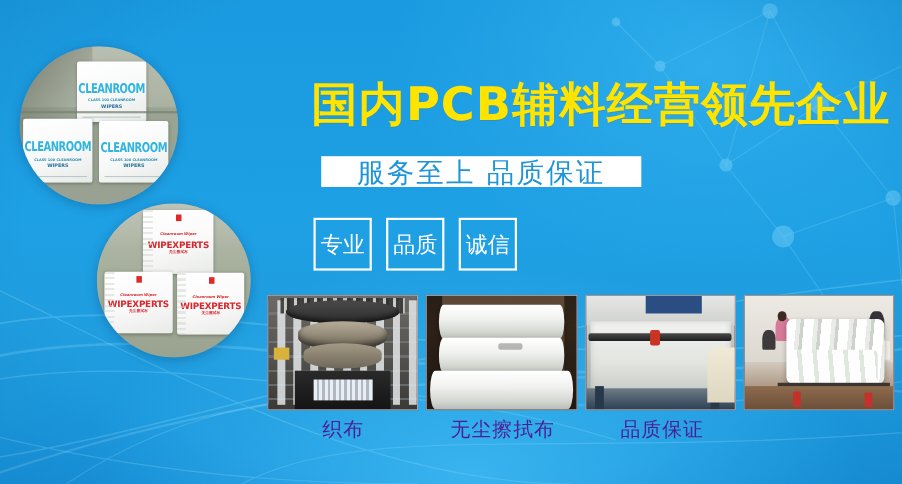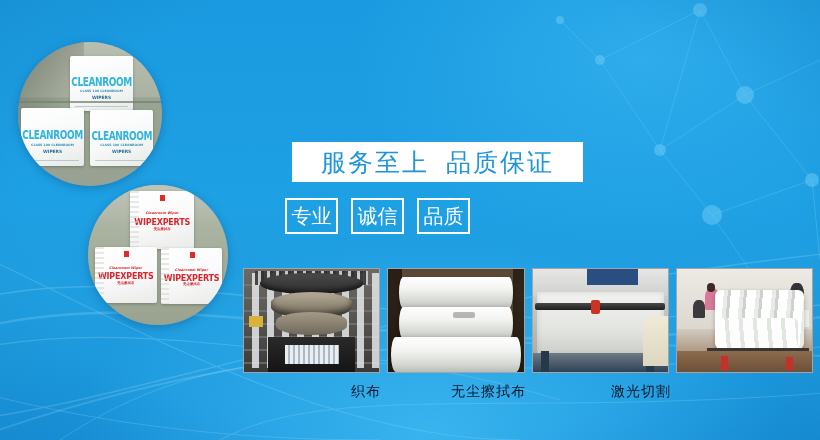--- a/index.html
+++ b/index.html
@@ -115,38 +115,38 @@
     font-size:42px; font-weight:bold;
     color:#ffe400;
     letter-spacing:1px;
     line-height:1;
     white-space:nowrap;
     text-shadow:0 1px 0 rgba(120,90,0,0.18);
   }
 
   .subtitle-box {
     position:absolute; left:292px; top:142px;
-    width:291px; height:40px;
+    width:291px; height:28px;
     background:#ffffff;
-    display:flex; align-items:center; justify-content:center;font-family:Liberation Mono, monospace;
+    display:flex; align-items:center; justify-content:center;
   }
   .subtitle-text {
     color:#1e95d8;
     font-size:25px;
     letter-spacing:2px;
     white-space:nowrap;
   }
 
   
   .badges {
     position:absolute; left:285px; top:198px;
     display:flex; gap:13px;
   }
   .badge {
-    width:53px; height:36px;
+    width:53px; height:48px;
     border:2px solid #ffffff;
     display:flex; align-items:center; justify-content:center;
     color:#ffffff;
     font-size:20px;
     letter-spacing:0px;
     white-space:nowrap;
   }
 
   
   .photo-strip {
@@ -279,23 +279,23 @@
   .ph-pack .deskw { position:absolute; right:2%; top:40%; width:16%; height:16%; background:#f2efe8; }
 
   
   .captions {
     position:absolute; left:243px; top:378px;
     width:570px; height:26px;
     display:flex; gap:7px;
   }
   .caption {
     width:138px;
-    text-align:right;
-    color:#0f172a;
-    font-size:14px;
+    text-align:center;
+    color:#4c1d95;
+    font-size:18px;
     line-height:26px;
     letter-spacing:1px;
     white-space:nowrap;
   }
 </style>
 </head>
 <body>
 
 <div class="banner">
 
@@ -381,29 +381,30 @@
       </div>
       <div class="pack we" style="left:52%;top:45%;width:44%;height:40%;">
         <div class="stamp"></div>
         <div class="plabel sub1">Cleanroom Wiper</div>
         <div class="plabel main">WIPEXPERTS</div>
         <div class="plabel sub2">无尘擦拭布</div>
       </div>
     </div>
   </div>
 
+  <div class="headline">国内PCB辅料经营领先企业</div>
 
   <div class="subtitle-box">
     <span class="subtitle-text">服务至上 品质保证</span>
   </div>
 
   <div class="badges">
     <div class="badge">专业</div>
+    <div class="badge">品质</div>
     <div class="badge">诚信</div>
-    <div class="badge">品质</div>
   </div>
 
   <div class="photo-strip">
 
     <div class="photo-cell">
       <div class="photo-inner ph-knit">
         <div class="yarn-wall"></div>
         <div class="bobbins"></div>
         <div class="machine-top"></div>
         <div class="drum"></div>
@@ -454,16 +455,16 @@
         <div class="stool"></div>
         <div class="stool2"></div>
       </div>
     </div>
 
   </div>
 
   <div class="captions">
     <div class="caption">织布</div>
     <div class="caption">无尘擦拭布</div>
-    <div class="caption">激光切割</div>
+    <div class="caption">品质保证</div>
   </div>
 
 </div>
 
 </body></html>

